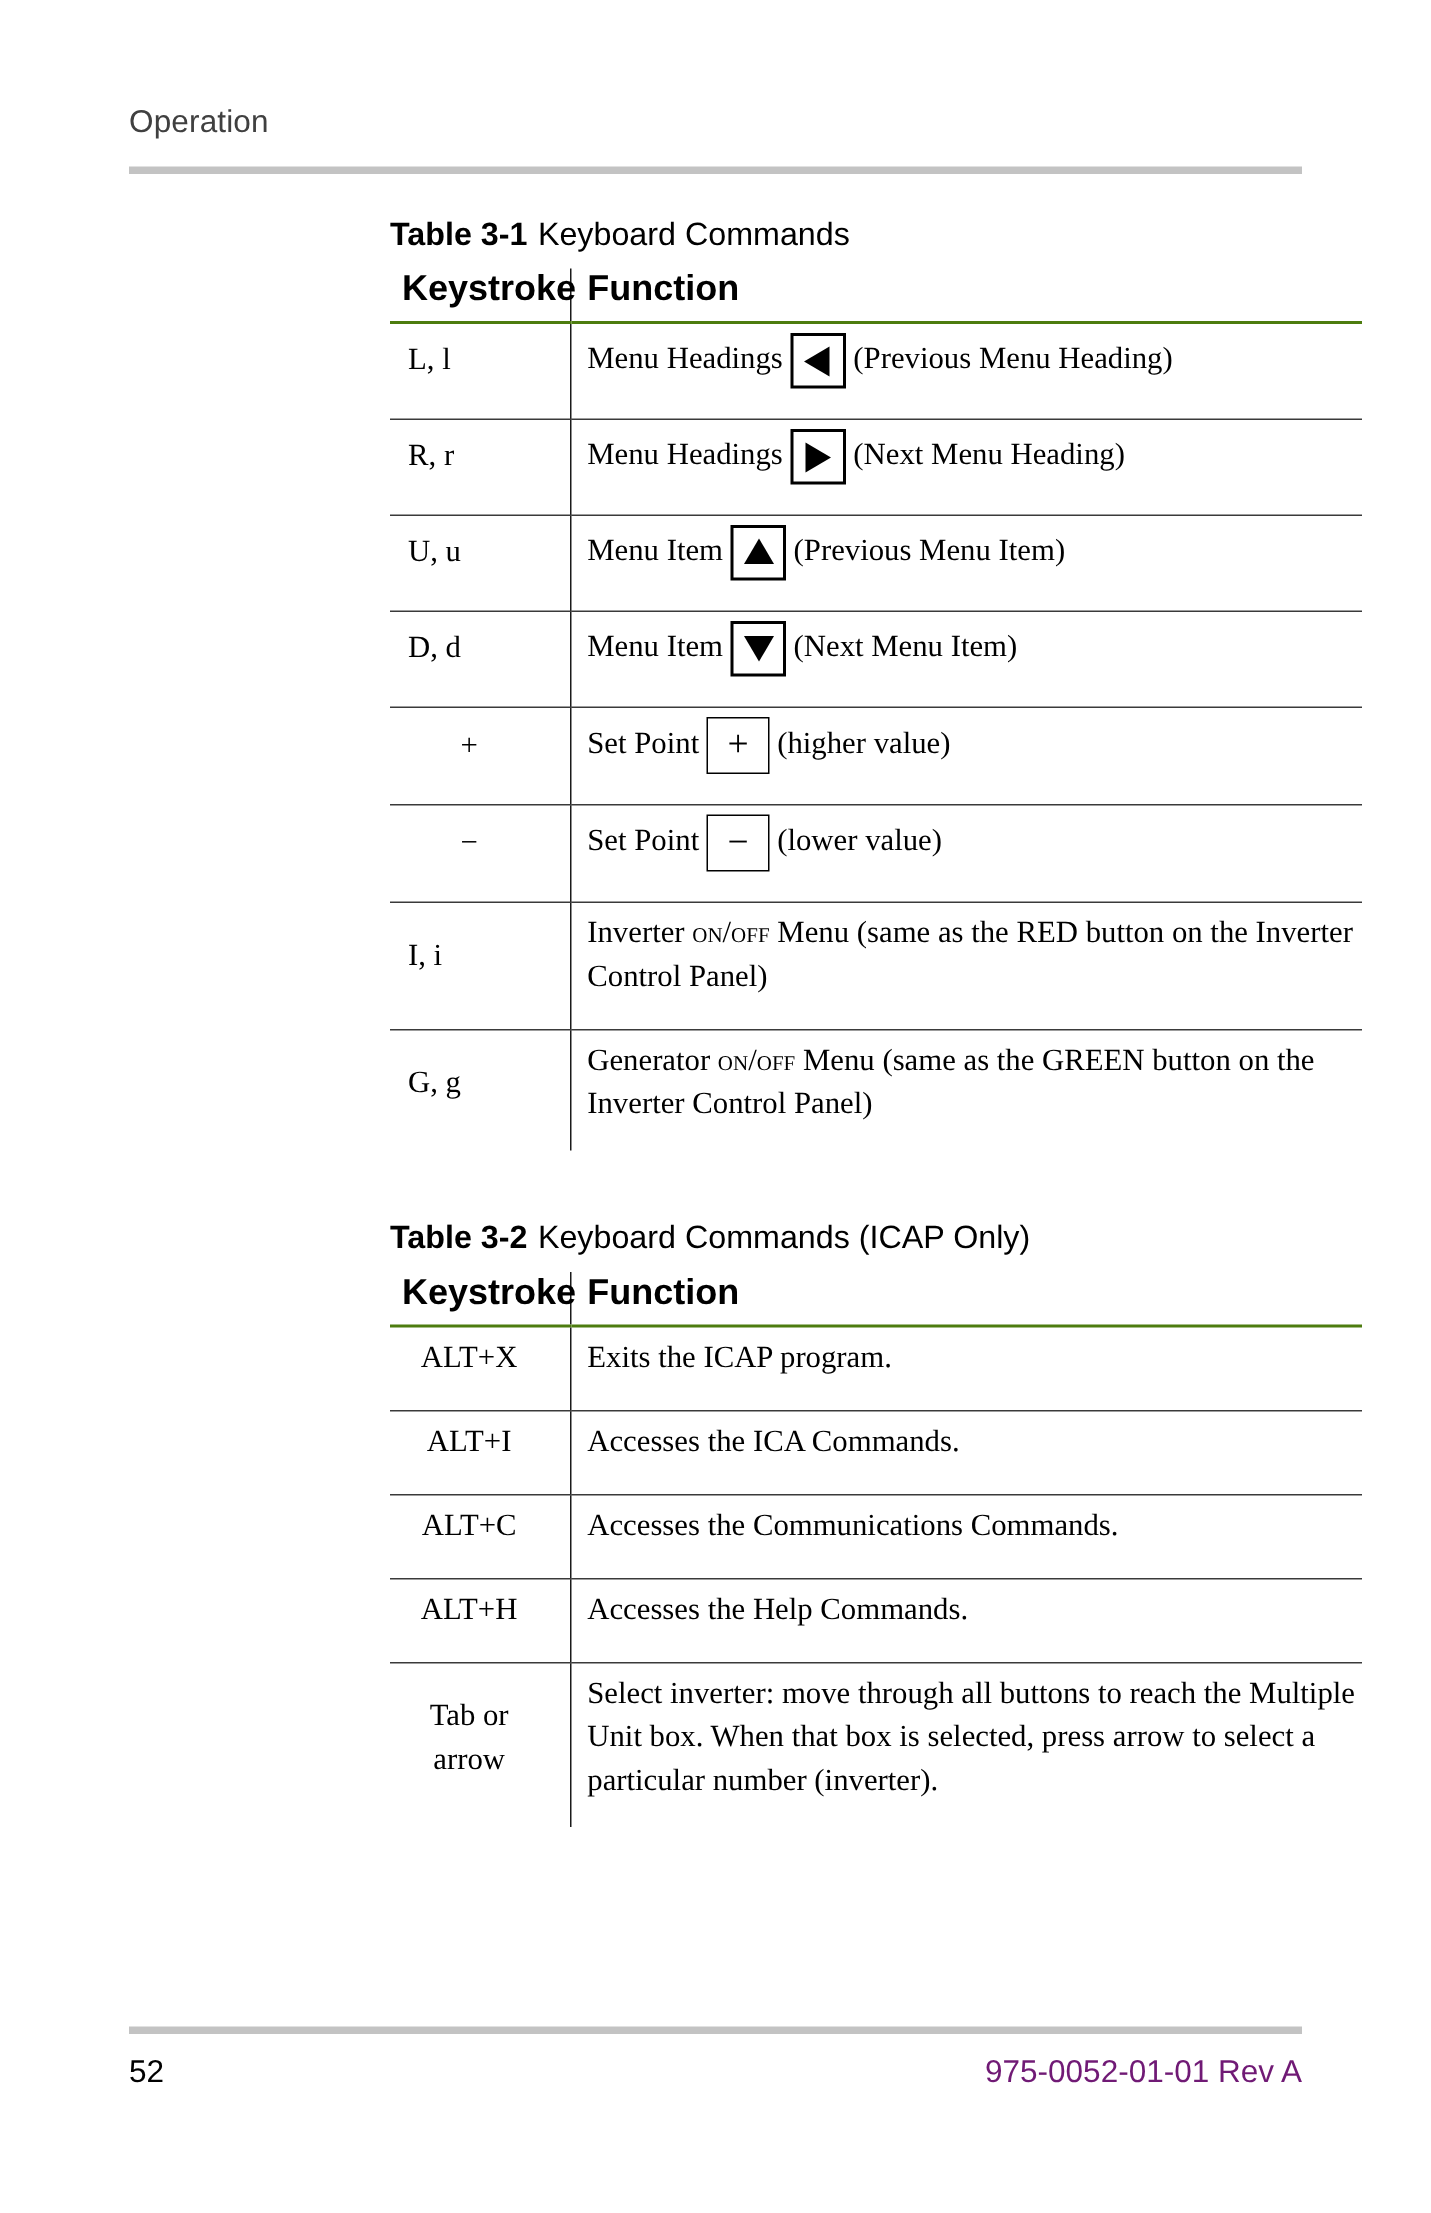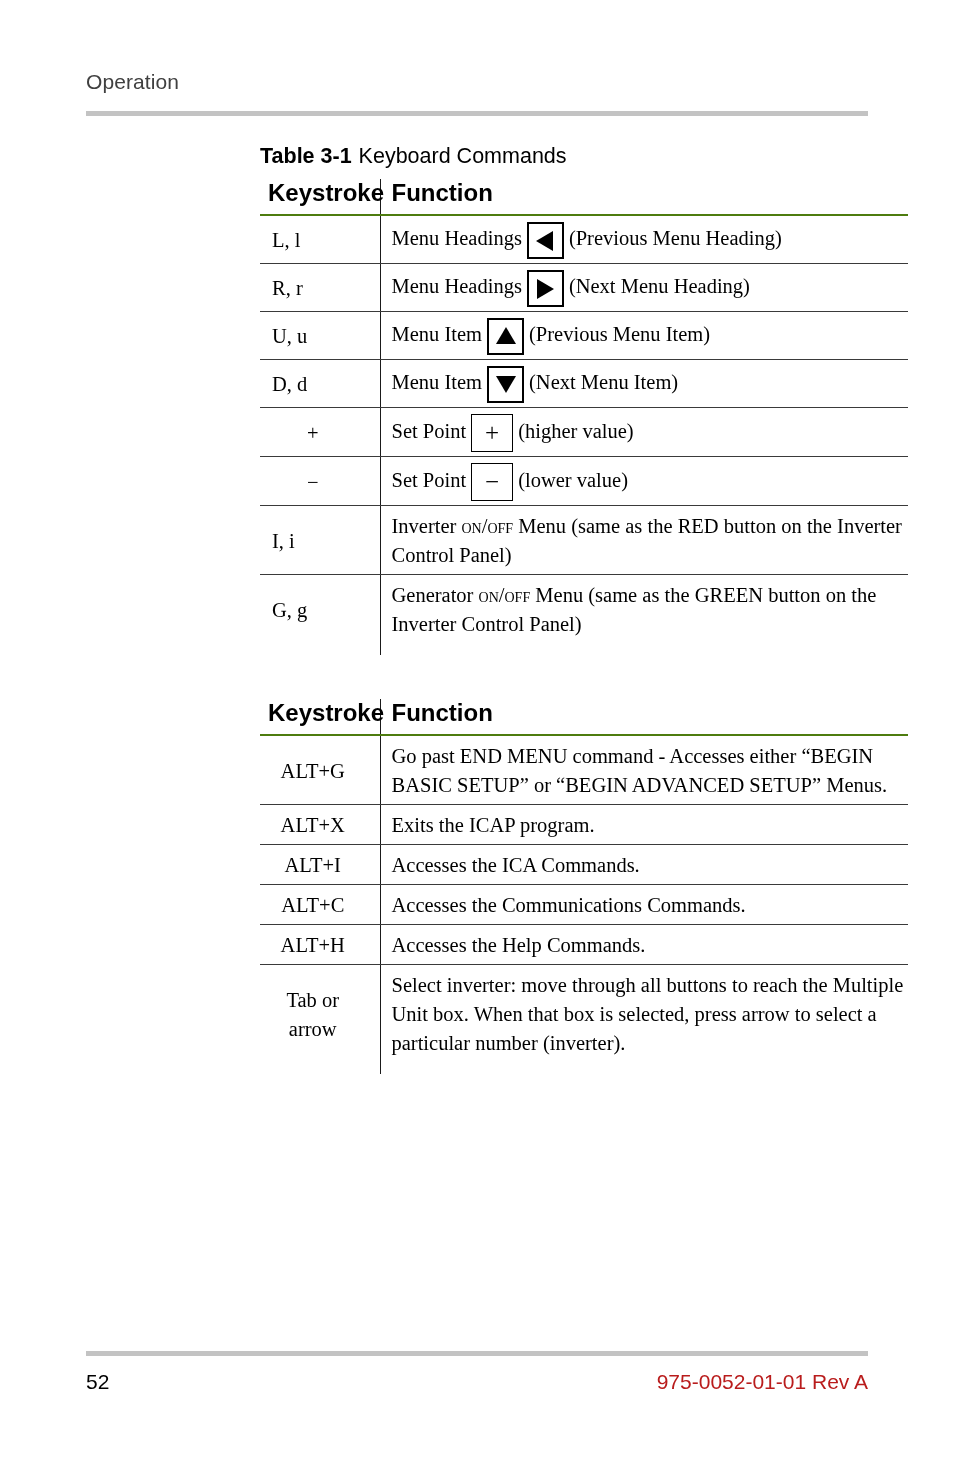--- a/index.html
+++ b/index.html
@@ -96,21 +96,21 @@
   }
 
   table.kbd td {
     font-family: "Liberation Serif", serif;
     font-size: 20.5px;
     line-height: 29px;
     color: #000;
     border-bottom: 1.2px solid #3a3a3a;
     vertical-align: middle;
     padding-top: 6px;
-    padding-bottom: 4px;
+    padding-bottom: 20px;
   }
   table.kbd td.key {
     border-right: 1.5px solid #1a1a1a;
     padding-left: 12px;
     padding-right: 6px;
     text-align: left;
   }
   table.kbd td.key.center {
     text-align: center;
     padding-left: 0;
@@ -209,21 +209,21 @@
     font-family: "Liberation Sans", sans-serif;
     font-size: 21px;
     color: #000;
   }
   .doc-ref {
     position: absolute;
     right: 86px;
     top: 1370px;
     font-family: "Liberation Sans", sans-serif;
     font-size: 21px;
-    color: #b91c1c;
+    color: #701a75;
     white-space: nowrap;
   }
 </style>
 </head>
 <body>
 
 <div class="page">
 
   <div class="running-head">Operation</div>
   <div class="head-rule"></div>
@@ -276,38 +276,37 @@
         </tr>
         <tr class="last">
           <td class="key">G, g</td>
           <td class="fn"><span>Generator </span><span class="smallcaps">ON/OFF</span><span> Menu (same as the GREEN button on the Inverter Control Panel)</span></td>
         </tr>
       </tbody>
     </table>
 
     <div class="table-gap"></div>
 
+    <div class="table-caption">
+      <span class="cap-num">Table 3-2</span><span class="cap-title">Keyboard Commands (ICAP Only)</span>
+    </div>
 
     <table class="kbd">
       <colgroup>
           <col class="c-key">
           <col class="c-fn">
         </colgroup>
       <thead>
         <tr>
           <th class="key-h">Keystroke</th>
           <th class="fn-h">Function</th>
         </tr>
       </thead>
       <tbody>
         <tr>
-          <td class="key center">ALT+G</td>
-          <td class="fn">Go past END MENU command - Accesses either “BEGIN BASIC SETUP” or “BEGIN ADVANCED SETUP” Menus.</td>
-        </tr>
-        <tr>
           <td class="key center">ALT+X</td>
           <td class="fn">Exits the ICAP program.</td>
         </tr>
         <tr>
           <td class="key center">ALT+I</td>
           <td class="fn">Accesses the ICA Commands.</td>
         </tr>
         <tr>
           <td class="key center">ALT+C</td>
           <td class="fn">Accesses the Communications Commands.</td>

